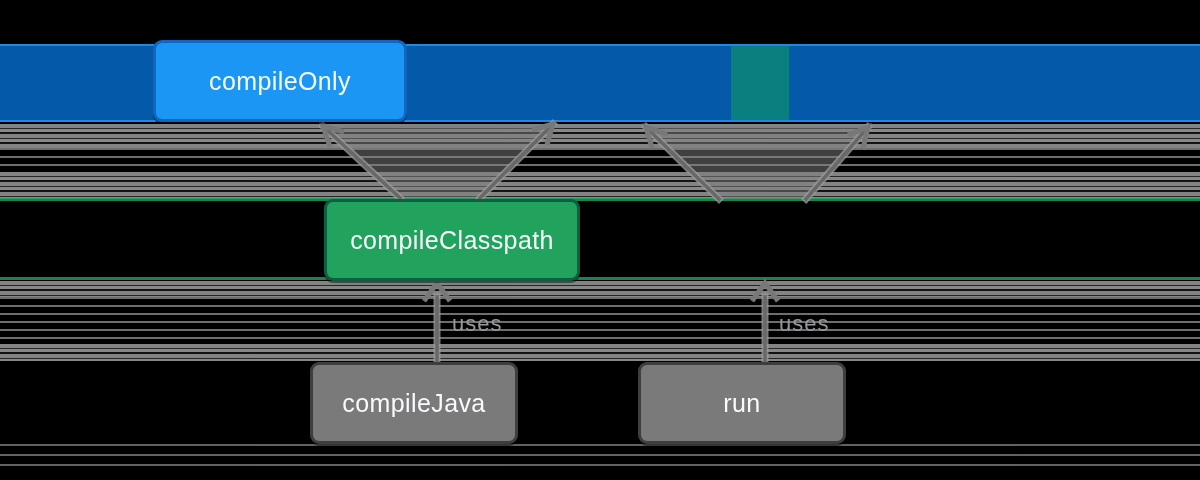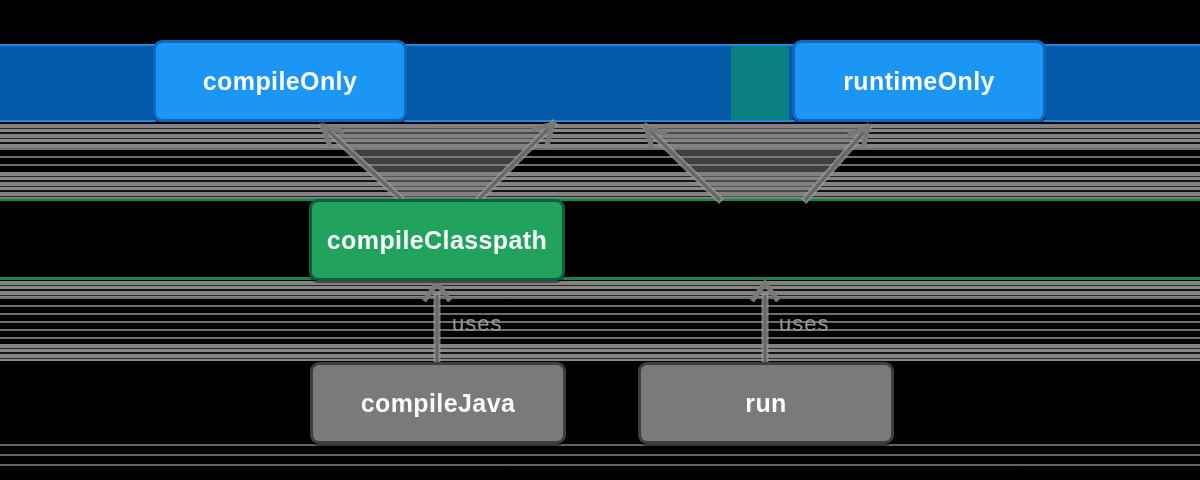--- a/index.html
+++ b/index.html
@@ -39,29 +39,28 @@
     position:absolute;left:0;width:1200px;height:3px;
     background:var(--green-smear-line);opacity:.85;pointer-events:none;
   }
   
   .node{
     position:absolute;height:82px;box-sizing:border-box;
     border-radius:9px;border:3px solid;
     display:flex;align-items:center;justify-content:center;
     color:var(--node-text);font-size:25px;letter-spacing:.4px;
     box-shadow:0 2px 0 rgba(0,0,0,.45);
-    font-weight:bold;
   }
   .node.blue{background:var(--blue-node-fill);border-color:var(--blue-node-border);top:40px;width:254px;}
   .node.green{background:var(--green-node-fill);border-color:var(--green-node-border);top:199px;width:256px;}
-  .node.gray{background:var(--gray-node-fill);border-color:var(--gray-node-border);top:362px;width:256px;}
+  .node.gray{background:var(--gray-node-fill);border-color:var(--gray-node-border);top:362px;width:208px;}
   #node-compileonly{left:153px;}
   #node-implementation{left:473px;}
   #node-runtimeonly{left:792px;}
-  #node-compileclasspath{left:309px;}
+  #node-compileclasspath{left:324px;}
   #node-runtimeclasspath{left:637px;}
   #node-compilejava{left:310px;}
   #node-run{left:638px;}
   
   #arrow-layer{position:absolute;left:0;top:0;width:1200px;height:480px;}
   .edge-label{
     position:absolute;color:var(--edge-label-text);
     font-size:22px;letter-spacing:1px;
   }
   #uses-label-left{left:452px;top:311px;}
@@ -115,23 +114,20 @@
       <path d="M667,134 L646,127 L652,148"></path>
       <path d="M848,135 L868,127 L863,149"></path>
       <path d="M424,301 L437,283 L450,301"></path>
       <path d="M752,301 L765,283 L778,301"></path>
     </g>
   </svg>
 
   <div class="node blue" id="node-compileonly">
     <span>compileOnly</span>
   </div>
-  <div class="node blue" id="node-runtimeonly">
-    <span>runtimeOnly</span>
-  </div>
 
   <div class="node green" id="node-compileclasspath">
     <span>compileClasspath</span>
   </div>
 
   <div class="node gray" id="node-compilejava">
     <span>compileJava</span>
   </div>
   <div class="node gray" id="node-run">
     <span>run</span>

